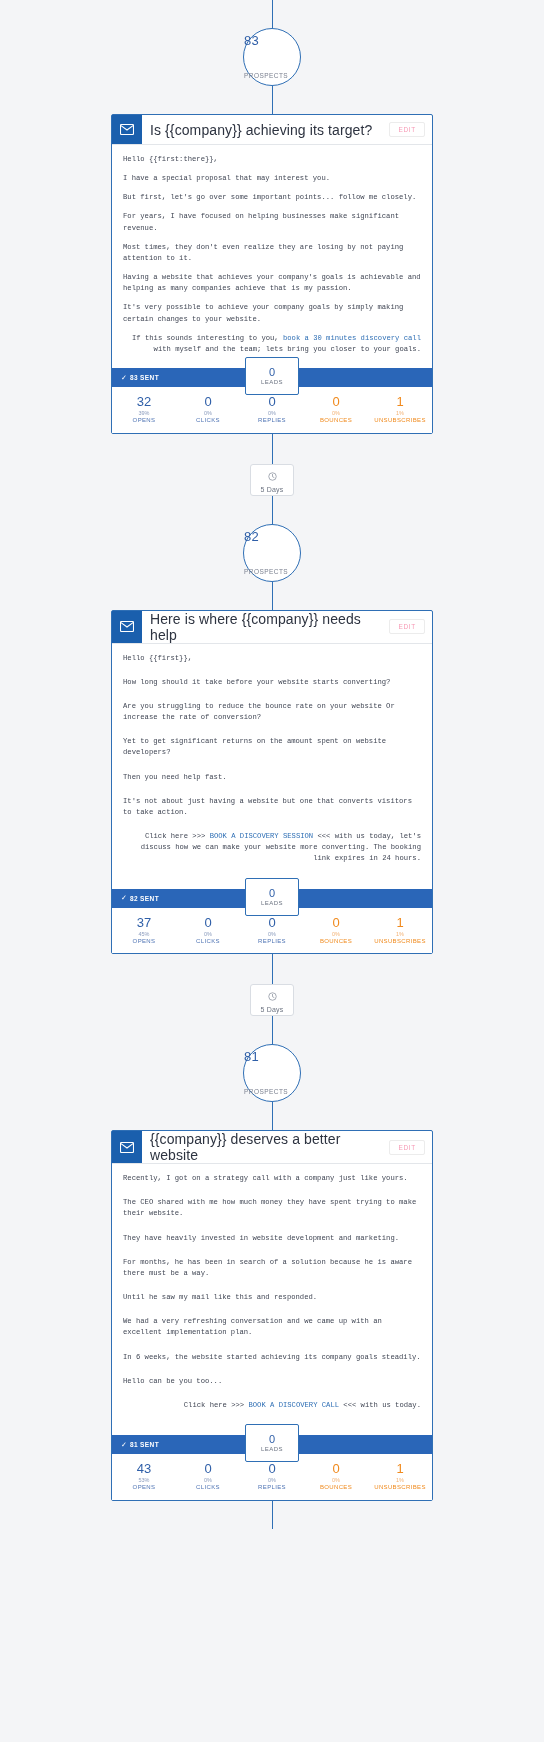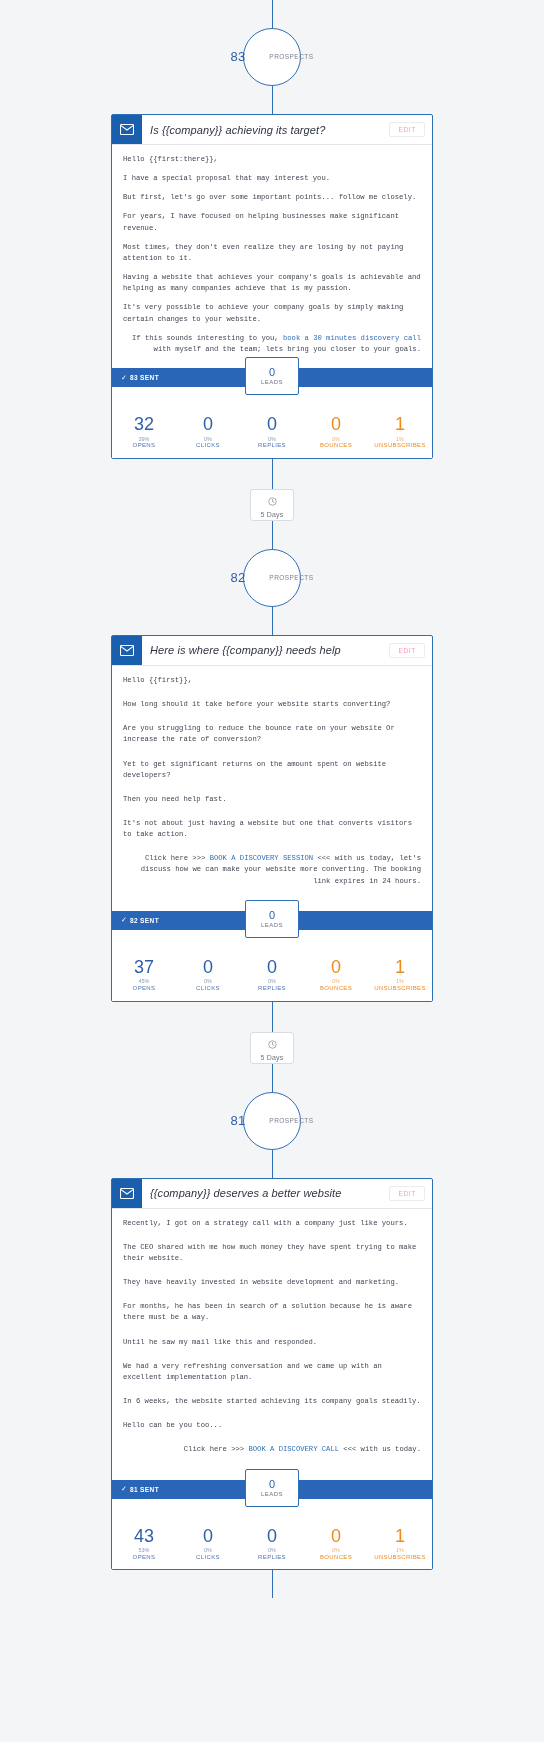--- a/index.html
+++ b/index.html
@@ -31,22 +31,21 @@
     display: flex;
     justify-content: center;
   }
   .prospect-node {
     width: 58px;
     height: 58px;
     border-radius: 50%;
     background: #ffffff;
     border: 1.3px solid #2f6fb5;
     display: flex;
-    flex-direction: row;
-    align-items: center;
+    flex-direction: column;
     justify-content: center;
     line-height: 1.05;
     gap: 24px;
   }
   .prospect-count {
     font-size: 13px;
     color: #2f5fa8;
     font-weight: 400;
     letter-spacing: .2px;
   }
@@ -98,24 +97,23 @@
     background: #1a5fad;
     display: flex;
     align-items: center;
     justify-content: center;
   }
   .card-subject {
     flex: 1;
     display: flex;
     align-items: center;
     padding: 0 8px;
-    font-size: 11px;
+    font-size: 14px;
     color: #2d3340;
     letter-spacing: .1px;
-    font-style: italic;
   }
   .edit-btn {
     align-self: center;
     margin-right: 7px;
     padding: 3px 8px;
     font-size: 6.5px;
     letter-spacing: .7px;
     color: #f79ab6;
     background: #ffffff;
     border: 1px solid #ececec;
@@ -183,21 +181,21 @@
   .metrics {
     display: flex;
     padding: 7px 0 8px 0;
     background: #ffffff;
   }
   .metric {
     flex: 1;
     text-align: center;
     line-height: 1.25;
   }
-  .m-num { font-size: 18px; color: #2f5fa8; margin-top: 19px; }
+  .m-num { font-size: 13px; color: #2f5fa8; }
   .m-pct { font-size: 5.5px; color: #8a9bbd; }
   .m-lab { font-size: 6px; color: #4f74b4; letter-spacing: .35px; }
   .metric.warn .m-num { color: #f08a1d; }
   .metric.warn .m-pct { color: #f3b173; }
   .metric.warn .m-lab { color: #f08a1d; }
 </style>
 </head>
 <body>
 
 <div class="canvas" id="canvas">

